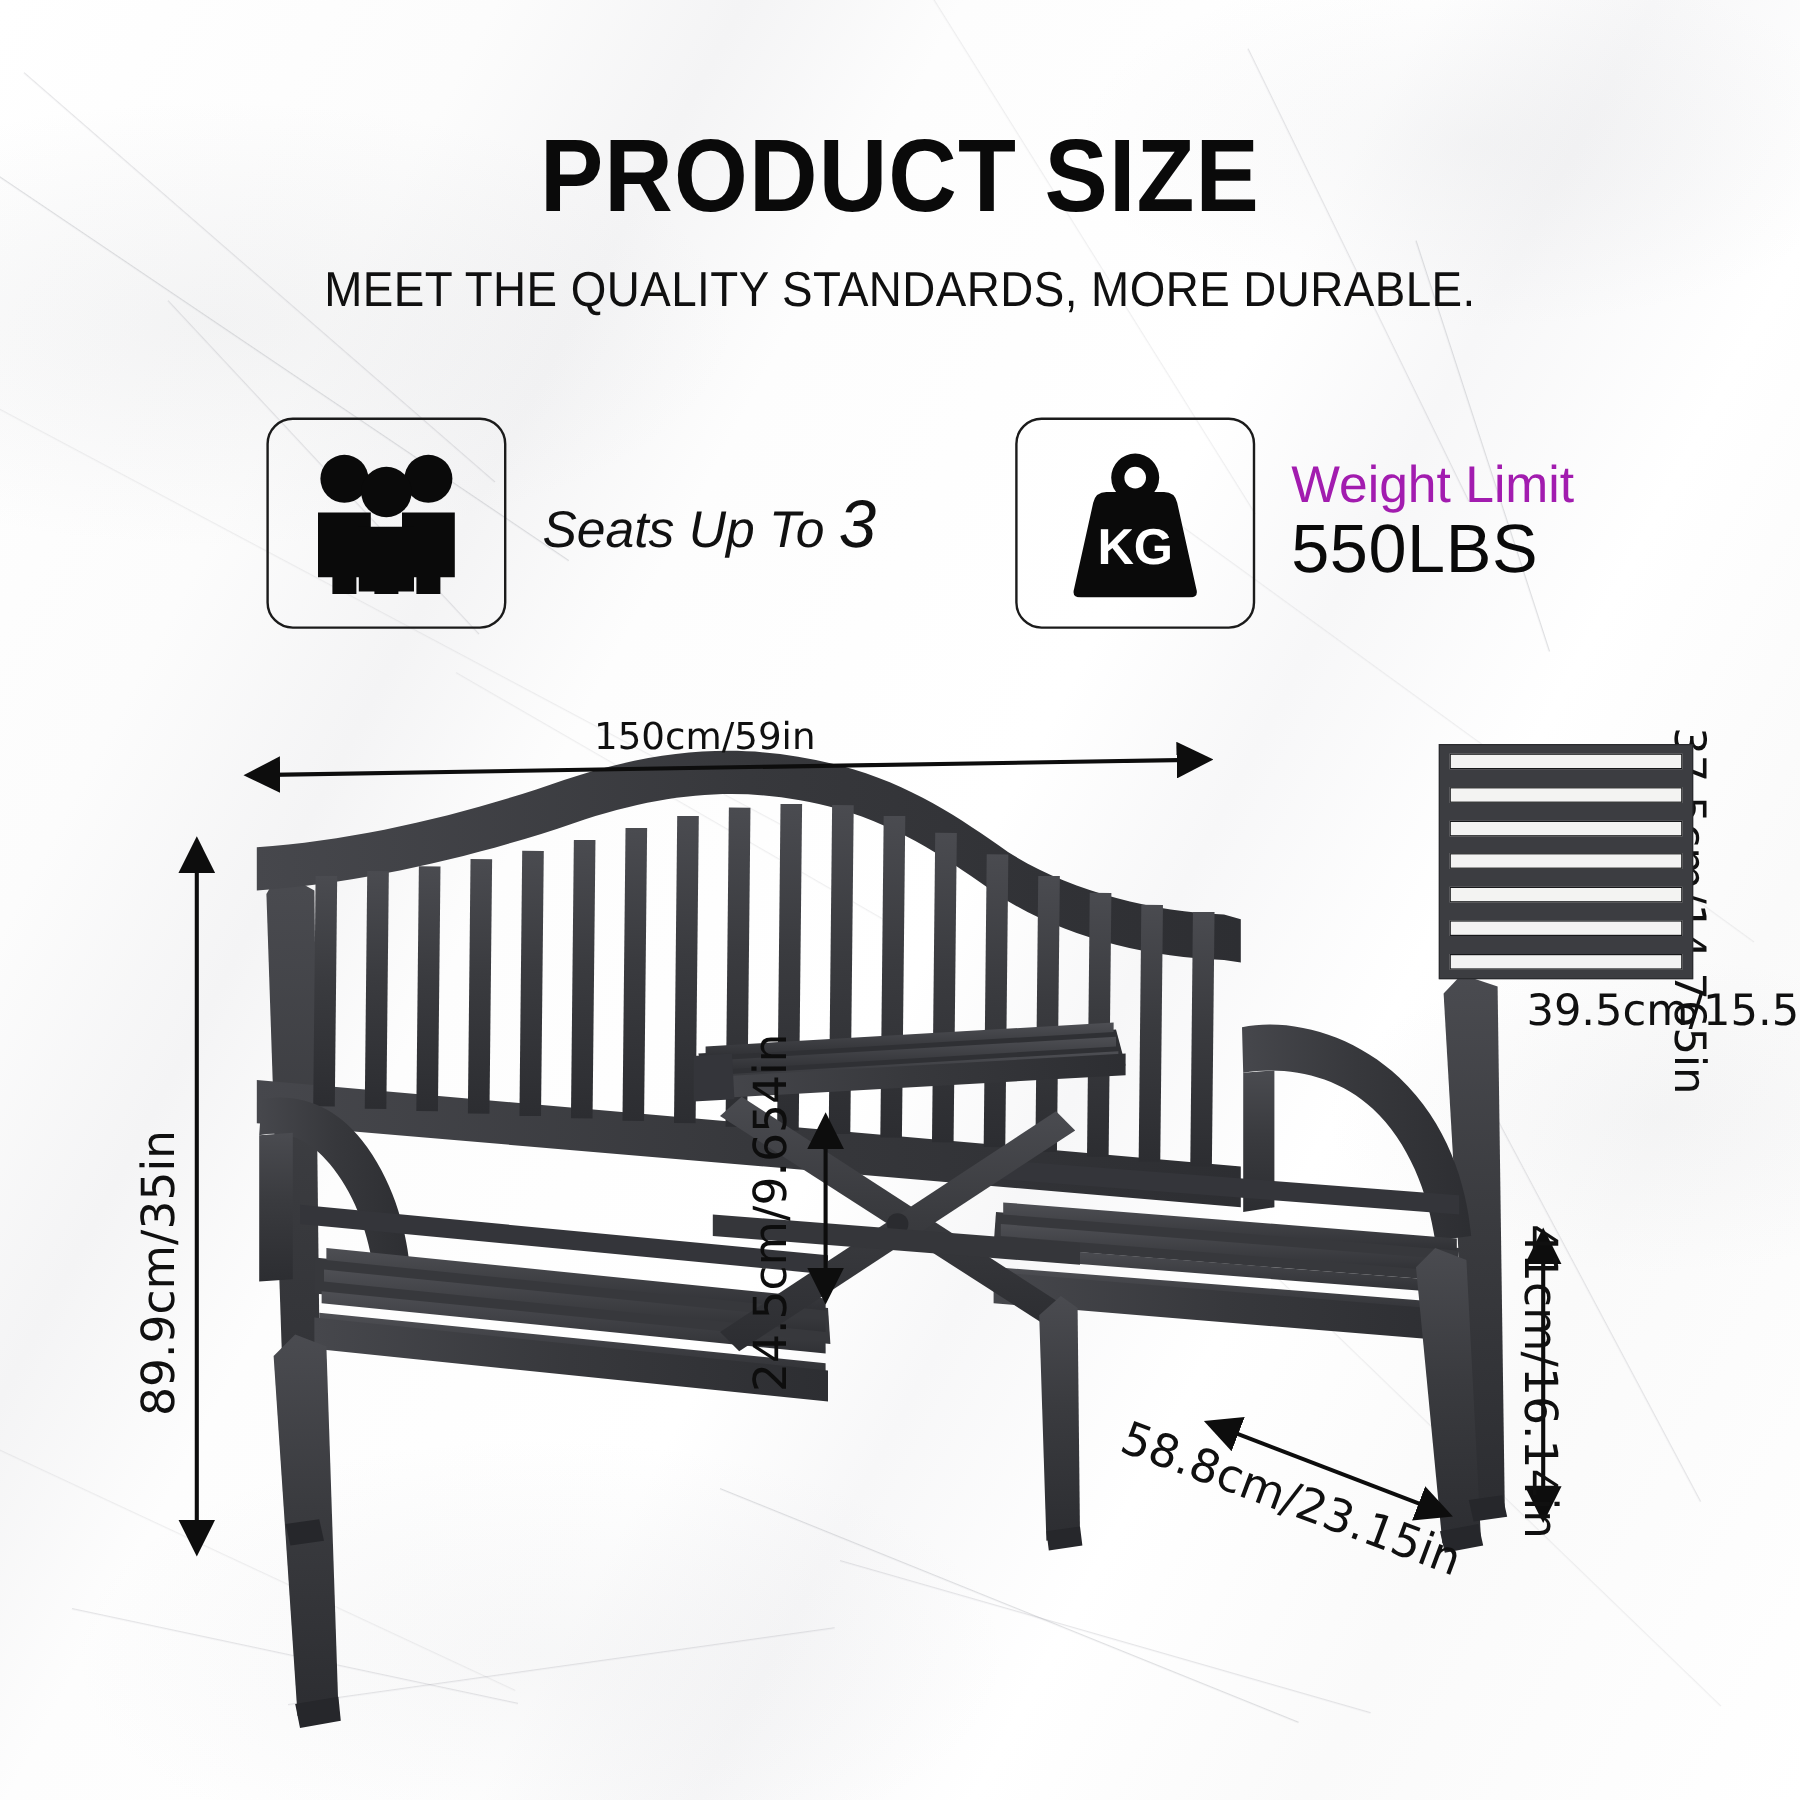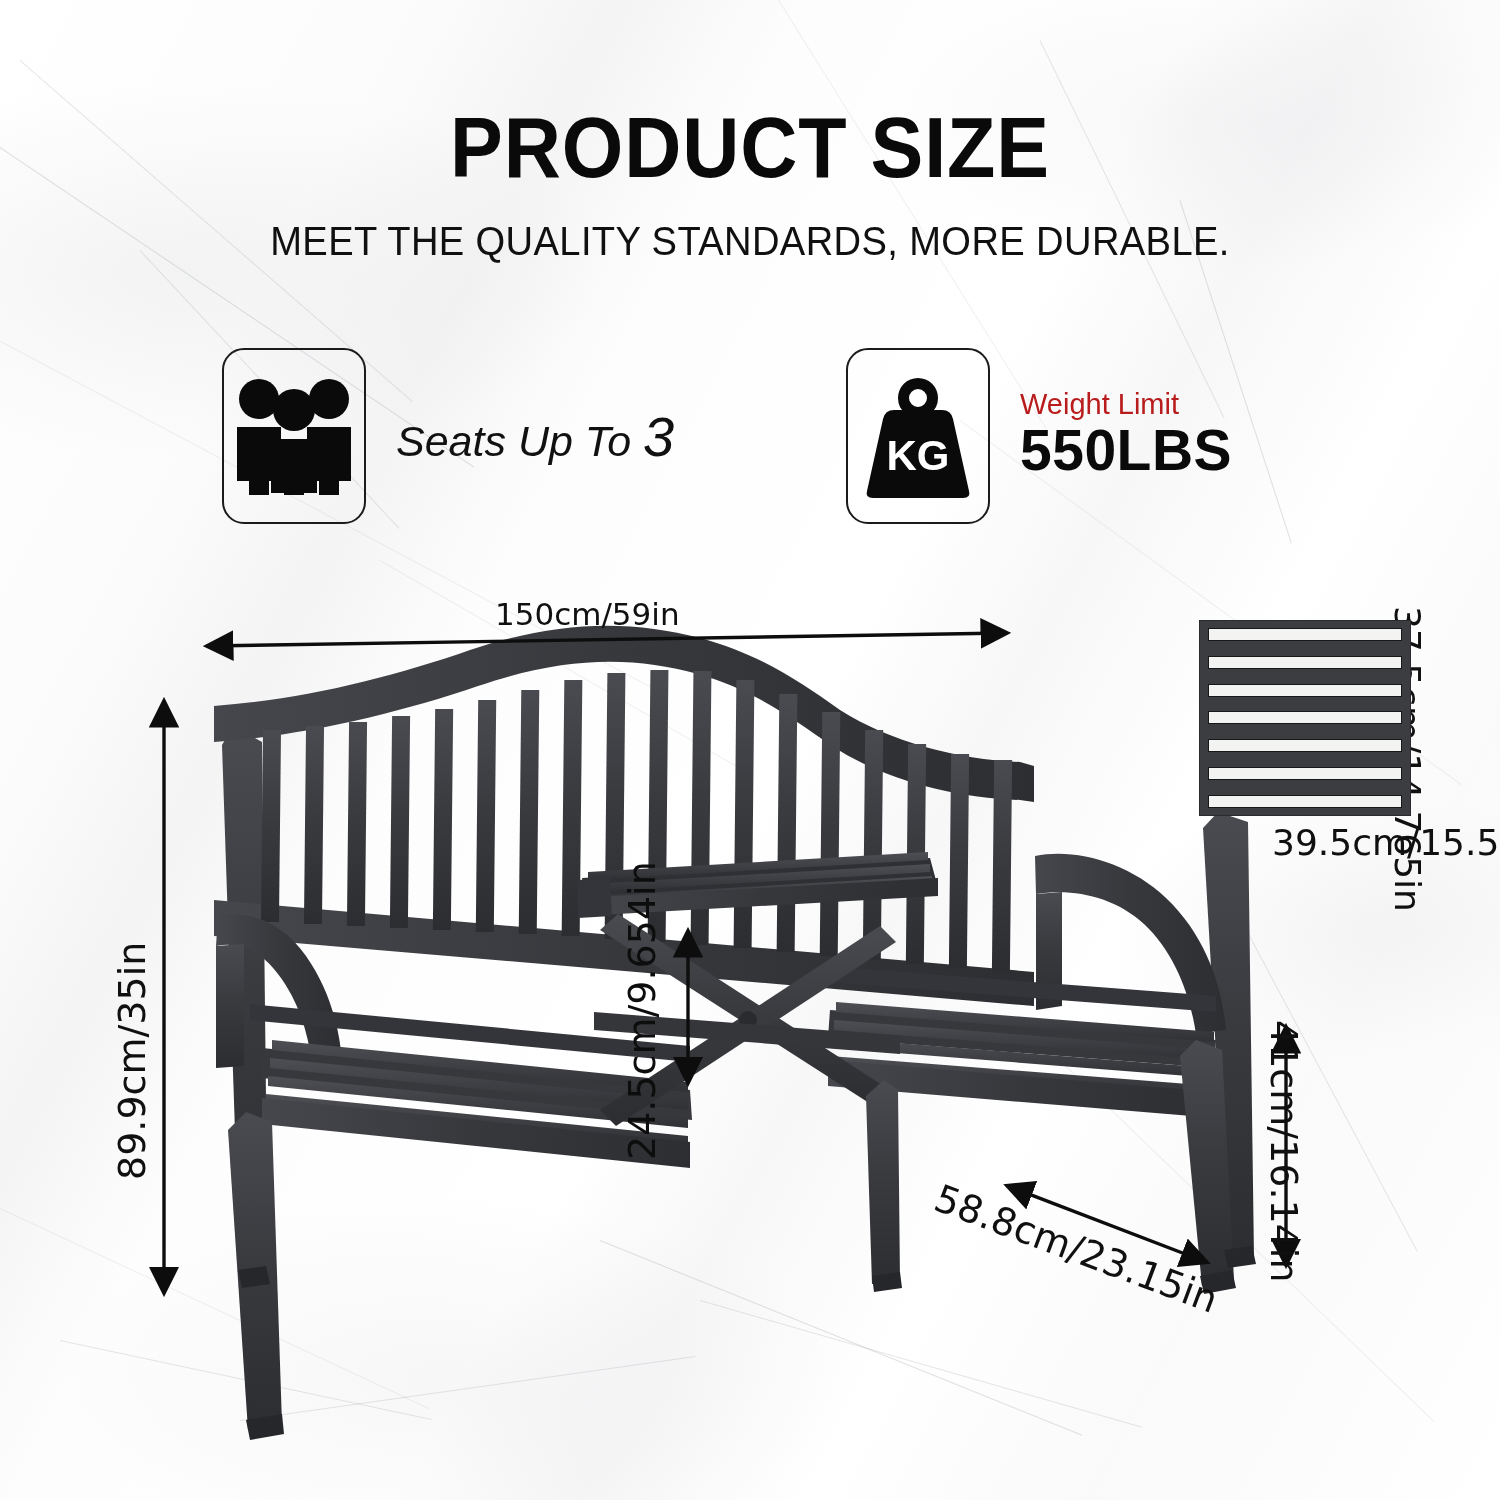--- a/index.html
+++ b/index.html
@@ -67,38 +67,38 @@
     font-weight: 400;
     font-size: 41px;
     letter-spacing: .4px;
     color: #101010;
     transform: scaleX(.93);
   }
 
   
   .feature { position: absolute; display: flex; align-items: center; }
   .feature-box {
-    width: 144px; height: 176px;
+    width: 200px; height: 176px;
     border: 2.5px solid #1b1b1b;
     border-radius: 22px;
     display: flex; align-items: center; justify-content: center;
     background: transparent;
   }
   #feature-seats  { left: 222px; top: 348px; }
   #feature-weight { left: 846px; top: 348px; }
 
   .feature-text { margin-left: 30px; }
   .seats-line {
     font-size: 43px; color: #111; white-space: nowrap;
     font-family: "Liberation Sans", sans-serif;
     font-style: italic;
   }
   .seats-line .num { font-size: 56px; }
-  .weight-label { font-size: 29px; color: #b91c1c; line-height: 1.05; }
-  .weight-value { font-size: 57px; color: #0a0a0a; line-height: 1.12; letter-spacing: .5px; font-weight: bold; }
+  .weight-label { font-size: 43px; color: #a21caf; line-height: 1.05; }
+  .weight-value { font-size: 57px; color: #0a0a0a; line-height: 1.12; letter-spacing: .5px; }
 
   
   .dim {
     position: absolute;
     font-family: "DejaVu Sans", sans-serif;
     color: #101010;
     white-space: nowrap;
   }
   .dim-outline {
     color: #0d0d0d;

